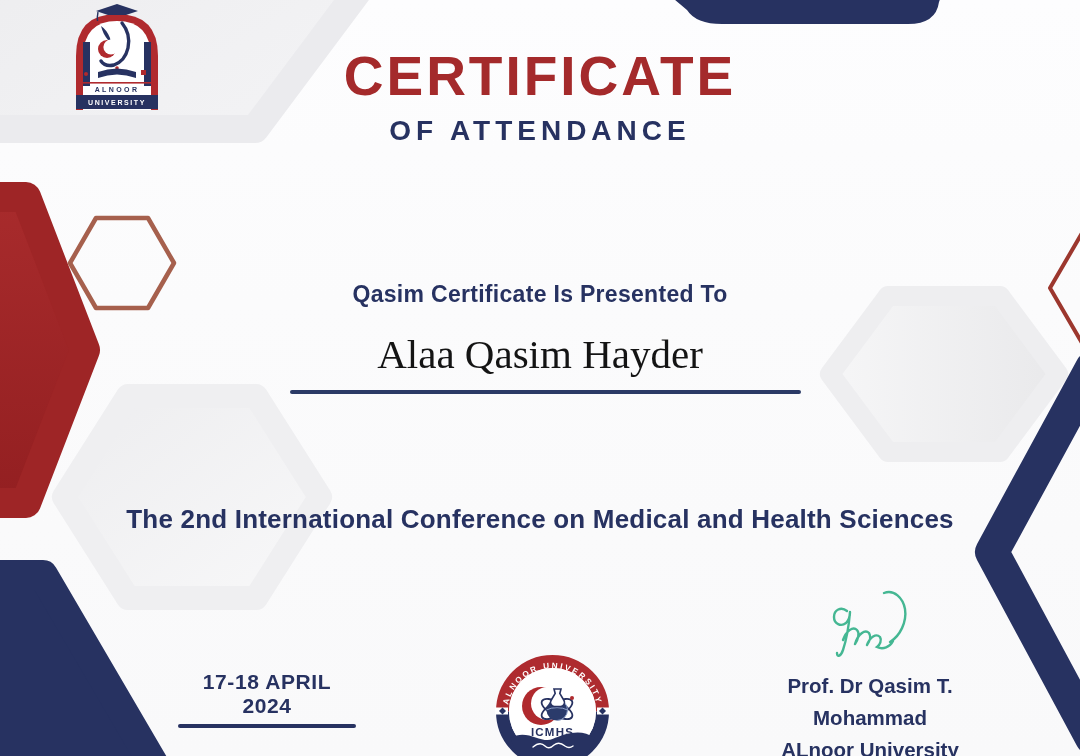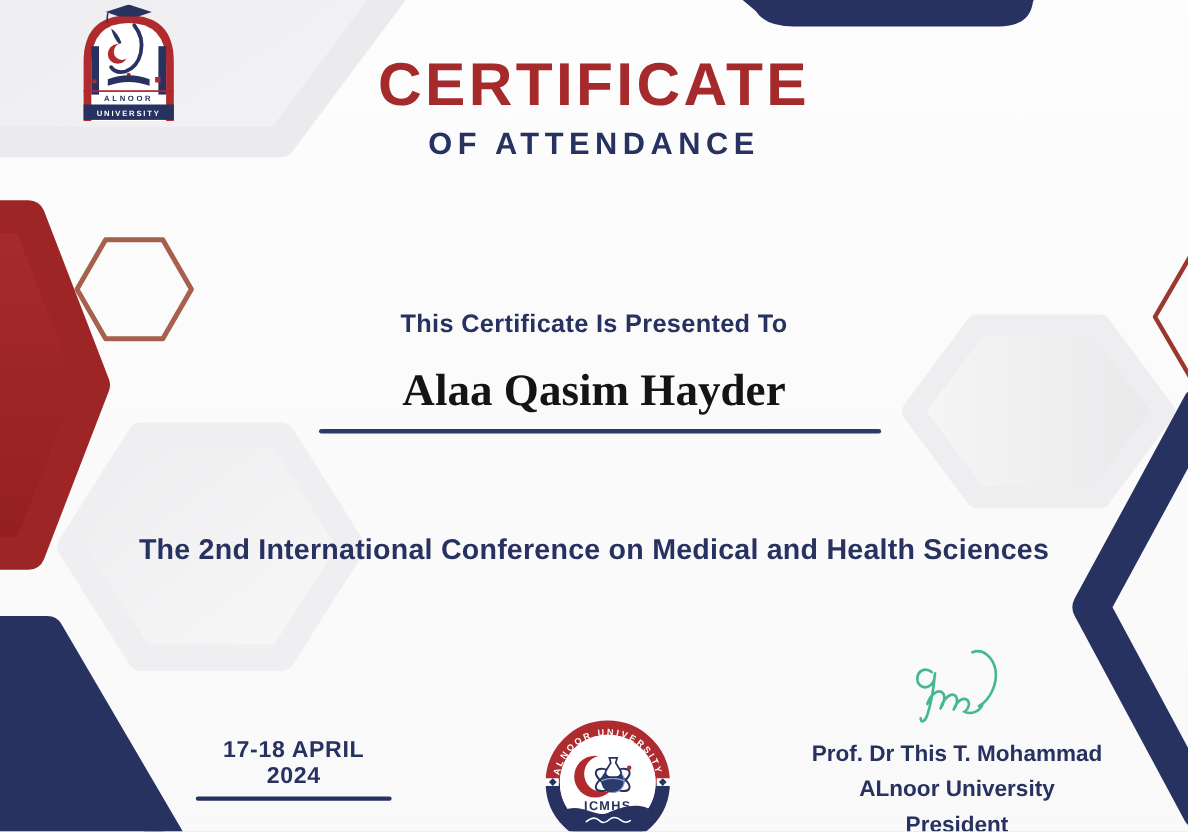--- a/index.html
+++ b/index.html
@@ -18,31 +18,31 @@
     top:44px;font-size:55px;font-weight:800;letter-spacing:3px;
   }
   .subtitle{
     top:115px;font-size:28px;font-weight:600;letter-spacing:5px;
   }
   .presented{
     top:281px;font-size:23px;font-weight:700;letter-spacing:.3px;
   }
   .recipient{
     top:330px;font-size:41px;color:#141414;
-    font-family:"Liberation Serif",serif;font-weight:700;
+    font-family:"Liberation Serif",serif;font-weight:400;
   }
   .name-rule{
     left:290px;top:390px;width:511px;height:4px;
     background:#2b3a66;border-radius:2px;
   }
   .who{
     top:449px;font-size:24px;font-weight:700;letter-spacing:.2px;
   }
   .conference{
-    top:484px;font-size:26px;font-weight:700;letter-spacing:.2px;
+    top:504px;font-size:26px;font-weight:700;letter-spacing:.2px;
   }
   .date-block{
     left:178px;top:670px;width:178px;text-align:center;
   }
   .date-text{font-size:21px;font-weight:700;letter-spacing:.6px;}
   .date-rule{margin-top:6px;height:3.5px;background:#273261;border-radius:2px;}
   .sign-block{
     left:735px;top:670px;width:270px;text-align:center;
     font-size:20.5px;font-weight:700;line-height:1.57;
   }
@@ -117,21 +117,21 @@
 
     <rect x="6" y="78" width="82" height="1.6" fill="#B02A2E"></rect>
     <text x="47" y="88" text-anchor="middle" font-family="Liberation Sans,sans-serif" font-size="7" font-weight="700" letter-spacing="2.4" fill="#273261">ALNOOR</text>
     <rect x="6" y="91" width="82" height="14" fill="#273261"></rect>
     <text x="47" y="101" text-anchor="middle" font-family="Liberation Sans,sans-serif" font-size="7" font-weight="700" letter-spacing="1.6" fill="#ffffff">UNIVERSITY</text>
   </svg>
 
   <div class="abs center-line title red">CERTIFICATE</div>
   <div class="abs center-line subtitle navy">OF ATTENDANCE</div>
 
-  <div class="abs center-line presented navy">This Certificate Is Presented To</div>
+  <div class="abs center-line presented navy">Qasim Certificate Is Presented To</div>
   <div class="abs center-line recipient">Alaa Qasim Hayder</div>
   <div class="abs name-rule"></div>
 
   <div class="abs center-line conference navy">The 2nd International Conference on Medical and Health Sciences</div>
 
   <div class="abs date-block">
     <div class="date-text navy">17-18 APRIL 2024</div>
     <div class="date-rule"></div>
   </div>
 
@@ -170,17 +170,17 @@
   <svg class="abs" style="left:800px;top:578px;" width="130" height="90" viewBox="800 578 130 90">
     <path d="M 847,611 C 841,606 834,610 834,617 C 834,624 841,627 846,623 C 849,620 850,616 850,612
          M 850,612 C 849,624 847,638 843,650 C 841,656 837,658 837,653
          M 843,640 C 846,631 853,626 857,630 C 860,633 858,640 855,644
          M 855,644 C 858,634 865,629 869,633 C 871,636 870,641 867,645
          M 867,645 C 870,637 876,633 880,637 C 882,640 880,645 877,647 C 883,650 890,647 893,641
          M 884,593 C 894,589 903,598 905,609 C 907,622 900,636 890,642" fill="none" stroke="#45B793" stroke-width="2.4" stroke-linecap="round"></path>
   </svg>
 
   <div class="abs sign-block navy">
-    <div>Prof. Dr This T. Mohammad</div>
+    <div>Prof. Dr Qasim T. Mohammad</div>
     <div>ALnoor University President</div>
   </div>
 
 </div>
 
 </body></html>

